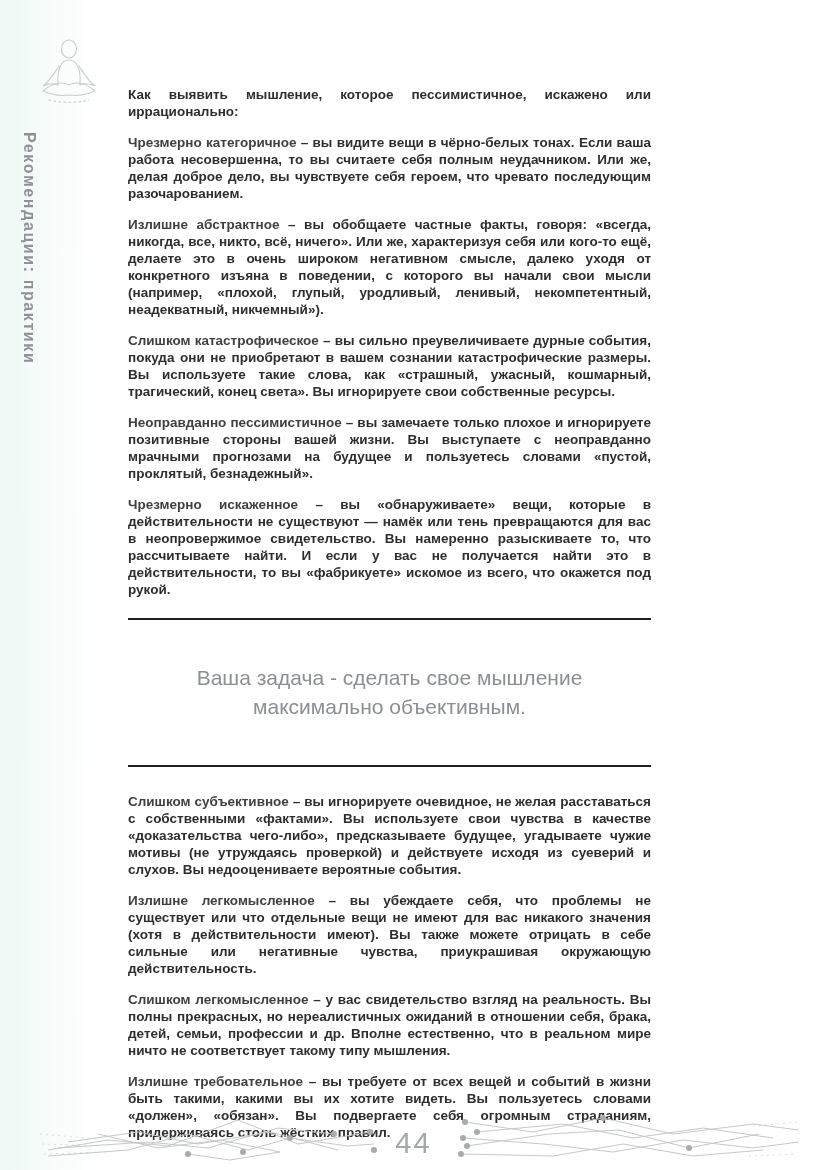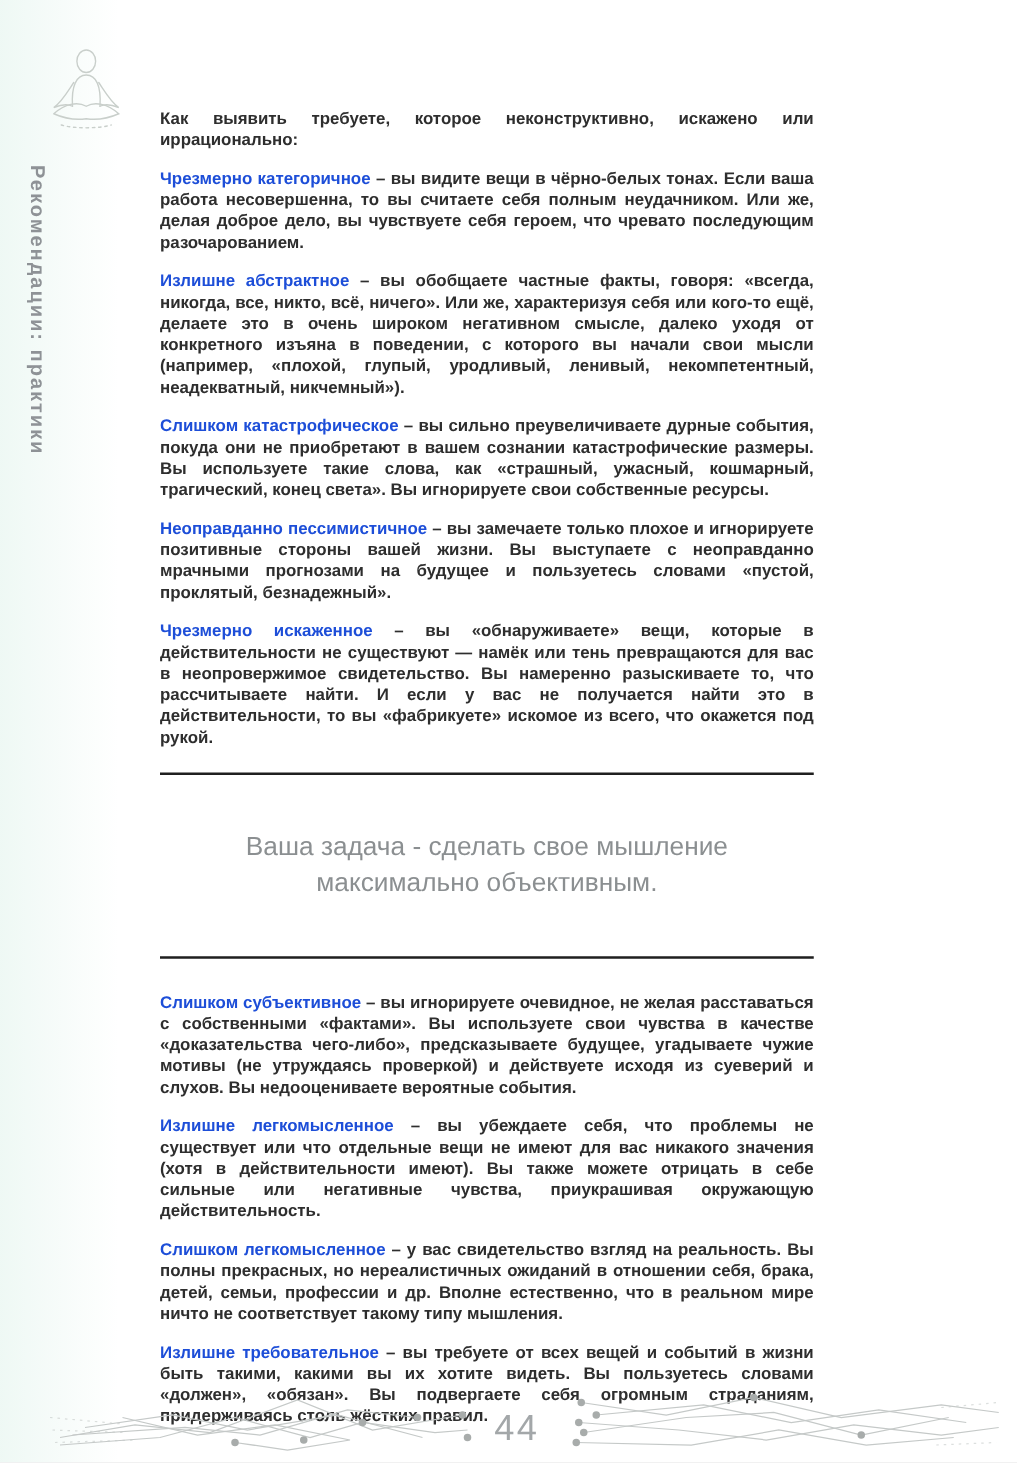--- a/index.html
+++ b/index.html
@@ -18,21 +18,21 @@
     position:absolute;left:20px;top:132px;height:440px;
     writing-mode:vertical-rl;text-orientation:mixed;
     font-size:16px;font-weight:bold;letter-spacing:1.6px;
     color:#8e9296;white-space:nowrap;
   }
   .content{position:absolute;left:128px;top:86px;width:523px;}
   .intro,.para{
     font-size:13.5px;font-weight:bold;color:#2e2e2e;
     line-height:1.26;text-align:justify;margin:0 0 14px 0;
   }
-  .para .lead{color:#1d4ed8;}
+  .para .lead{color:#404040;}
   .rule{border:none;border-top:2px solid #1f1f1f;margin:20px 0 0 0;}
   .quote{
     text-align:center;color:#8b8f91;font-size:21px;line-height:1.4;
     font-weight:normal;margin:43px auto;max-width:430px;
   }
   .rule.second{margin:0 0 26px 0;}
   .footer{position:absolute;left:0;right:0;bottom:4px;height:66px;text-decoration:underline;}
   .page-num{
     position:absolute;left:50%;bottom:6px;transform:translateX(-50%);
     font-size:29px;color:#a3a7a9;letter-spacing:2px;
@@ -56,21 +56,21 @@
       <path d="M39 28 C45 37 49 44 55 48 C50 46 44 45 40 47"></path>
       <path d="M3 53 C12 45 22 43 29 47 C36 43 46 45 55 53 C46 57 36 58 29 57 C22 58 12 57 3 53"></path>
       <path d="M9 62 C19 65 39 65 49 62" stroke-dasharray="2 3"></path>
     </svg>
   </div>
 
   <div class="vertical-label">Рекомендации: практики</div>
 
   <div class="content">
 
-    <p class="intro">Как выявить требуете, которое неконструктивно, искажено или иррационально:</p>
+    <p class="intro">Как выявить мышление, которое пессимистичное, искажено или иррационально:</p>
 
     <p class="para"><span class="lead">Чрезмерно категоричное</span> <span>– вы видите вещи в чёрно-белых тонах. Если ваша работа несовершенна, то вы считаете себя полным неудачником. Или же, делая доброе дело, вы чувствуете себя героем, что чревато последующим разочарованием.</span></p>
 
     <p class="para"><span class="lead">Излишне абстрактное</span> <span>– вы обобщаете частные факты, говоря: «всегда, никогда, все, никто, всё, ничего». Или же, характеризуя себя или кого-то ещё, делаете это в очень широком негативном смысле, далеко уходя от конкретного изъяна в поведении, с которого вы начали свои мысли (например, «плохой, глупый, уродливый, ленивый, некомпетентный, неадекватный, никчемный»).</span></p>
 
     <p class="para"><span class="lead">Слишком катастрофическое</span> <span>– вы сильно преувеличиваете дурные события, покуда они не приобретают в вашем сознании катастрофические размеры. Вы используете такие слова, как «страшный, ужасный, кошмарный, трагический, конец света». Вы игнорируете свои собственные ресурсы.</span></p>
 
     <p class="para"><span class="lead">Неоправданно пессимистичное</span> <span>– вы замечаете только плохое и игнорируете позитивные стороны вашей жизни. Вы выступаете с неоправданно мрачными прогнозами на будущее и пользуетесь словами «пустой, проклятый, безнадежный».</span></p>
 
     <p class="para"><span class="lead">Чрезмерно искаженное</span> <span>– вы «обнаруживаете» вещи, которые в действительности не существуют — намёк или тень превращаются для вас в неопровержимое свидетельство. Вы намеренно разыскиваете то, что рассчитываете найти. И если у вас не получается найти это в действительности, то вы «фабрикуете» искомое из всего, что окажется под рукой.</span></p>

